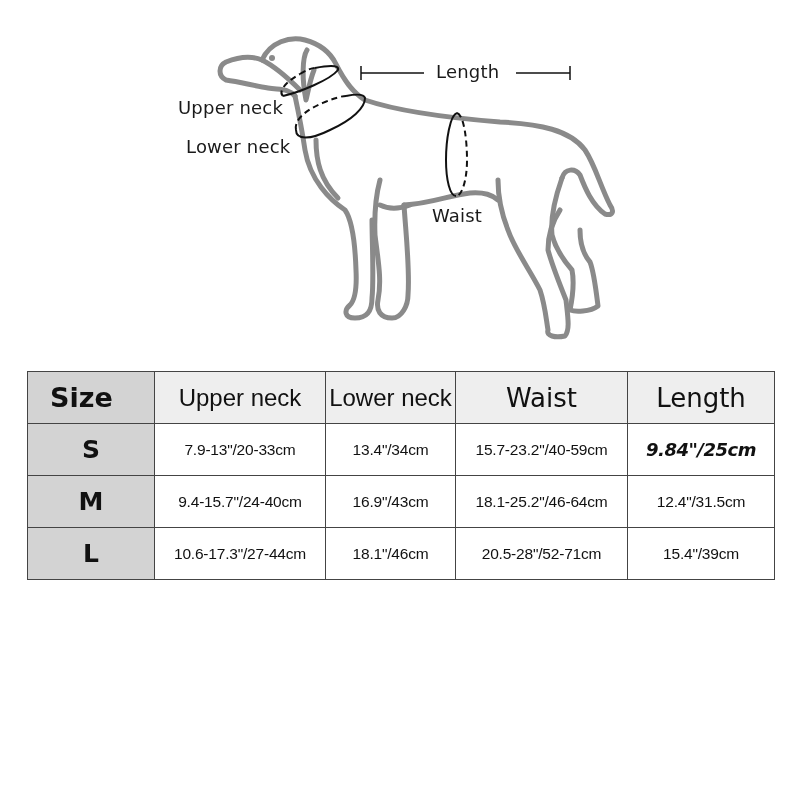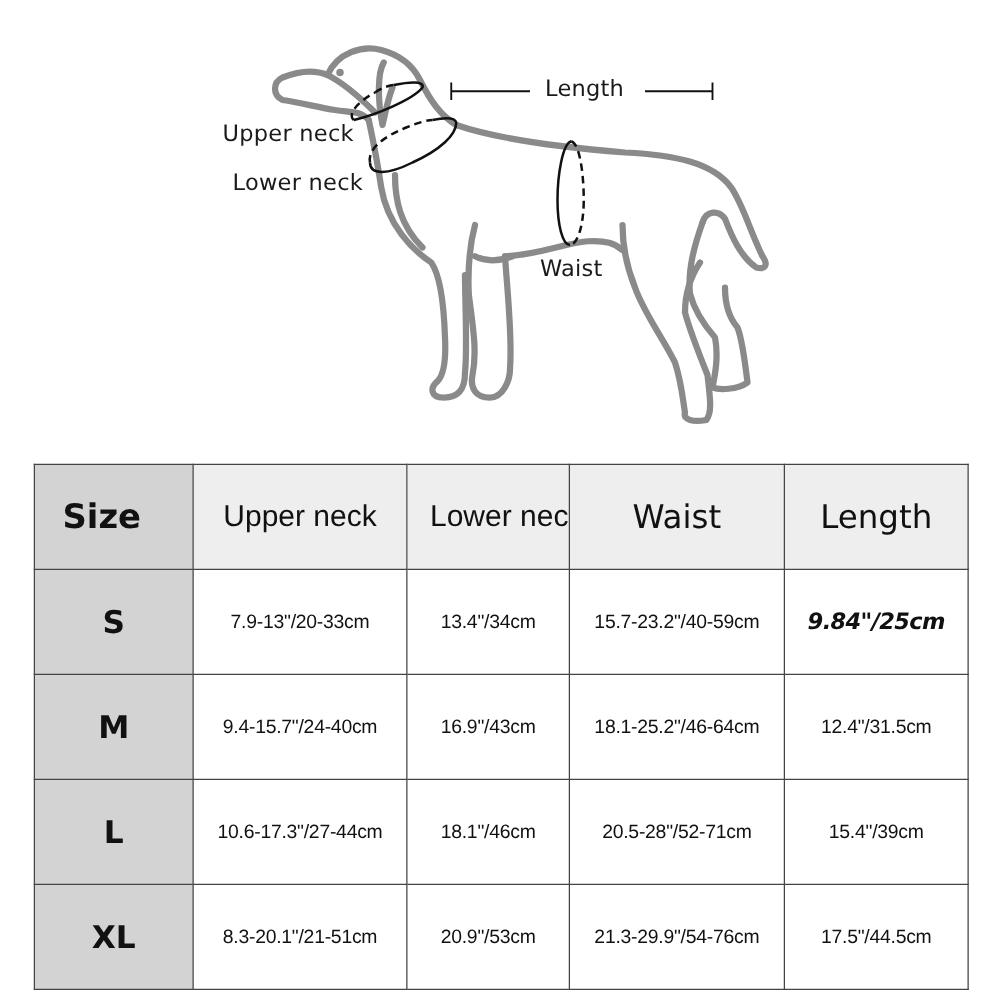--- a/index.html
+++ b/index.html
@@ -9,21 +9,21 @@
     }
     #diagram { position: absolute; left: 0; top: 0; width: 800px; height: 360px; }
     .dlabel { position: absolute; font-size: 18px; color: #1a1a1a; white-space: nowrap; letter-spacing: 0.2px; }
     #size-table {
       position: absolute; left: 27px; top: 371px;
       border-collapse: collapse; table-layout: fixed;
       width: 747px;
     }
     #size-table td, #size-table th {
       border: 1.5px solid #444;
-      height: 47px; padding: 18px; text-align: center; vertical-align: middle;
+      height: 47px; padding: 2px; text-align: center; vertical-align: middle;
       white-space: nowrap; overflow: hidden;
     }
     #size-table th {
       background: #eeeeee; font-weight: normal; font-size: 24px;
       font-family: "Liberation Sans Narrow", "Liberation Sans", sans-serif;
     }
     #size-table th.wide { font-family: "DejaVu Sans", sans-serif; font-size: 26px; font-weight: 500; }
     #size-table th.size-head, #size-table td.size-cell {
       background: #d3d3d3;
     }
@@ -118,21 +118,14 @@
       <td class="val">18.1-25.2"/46-64cm</td>
       <td class="val">12.4"/31.5cm</td>
     </tr>
     <tr>
       <td class="size-cell">L</td>
       <td class="val">10.6-17.3"/27-44cm</td>
       <td class="val">18.1"/46cm</td>
       <td class="val">20.5-28"/52-71cm</td>
       <td class="val">15.4"/39cm</td>
     </tr>
-    <tr>
-      <td class="size-cell">XL</td>
-      <td class="val">8.3-20.1"/21-51cm</td>
-      <td class="val">20.9"/53cm</td>
-      <td class="val">21.3-29.9"/54-76cm</td>
-      <td class="val">17.5"/44.5cm</td>
-    </tr>
   </tbody>
 </table>
 
 </body></html>

